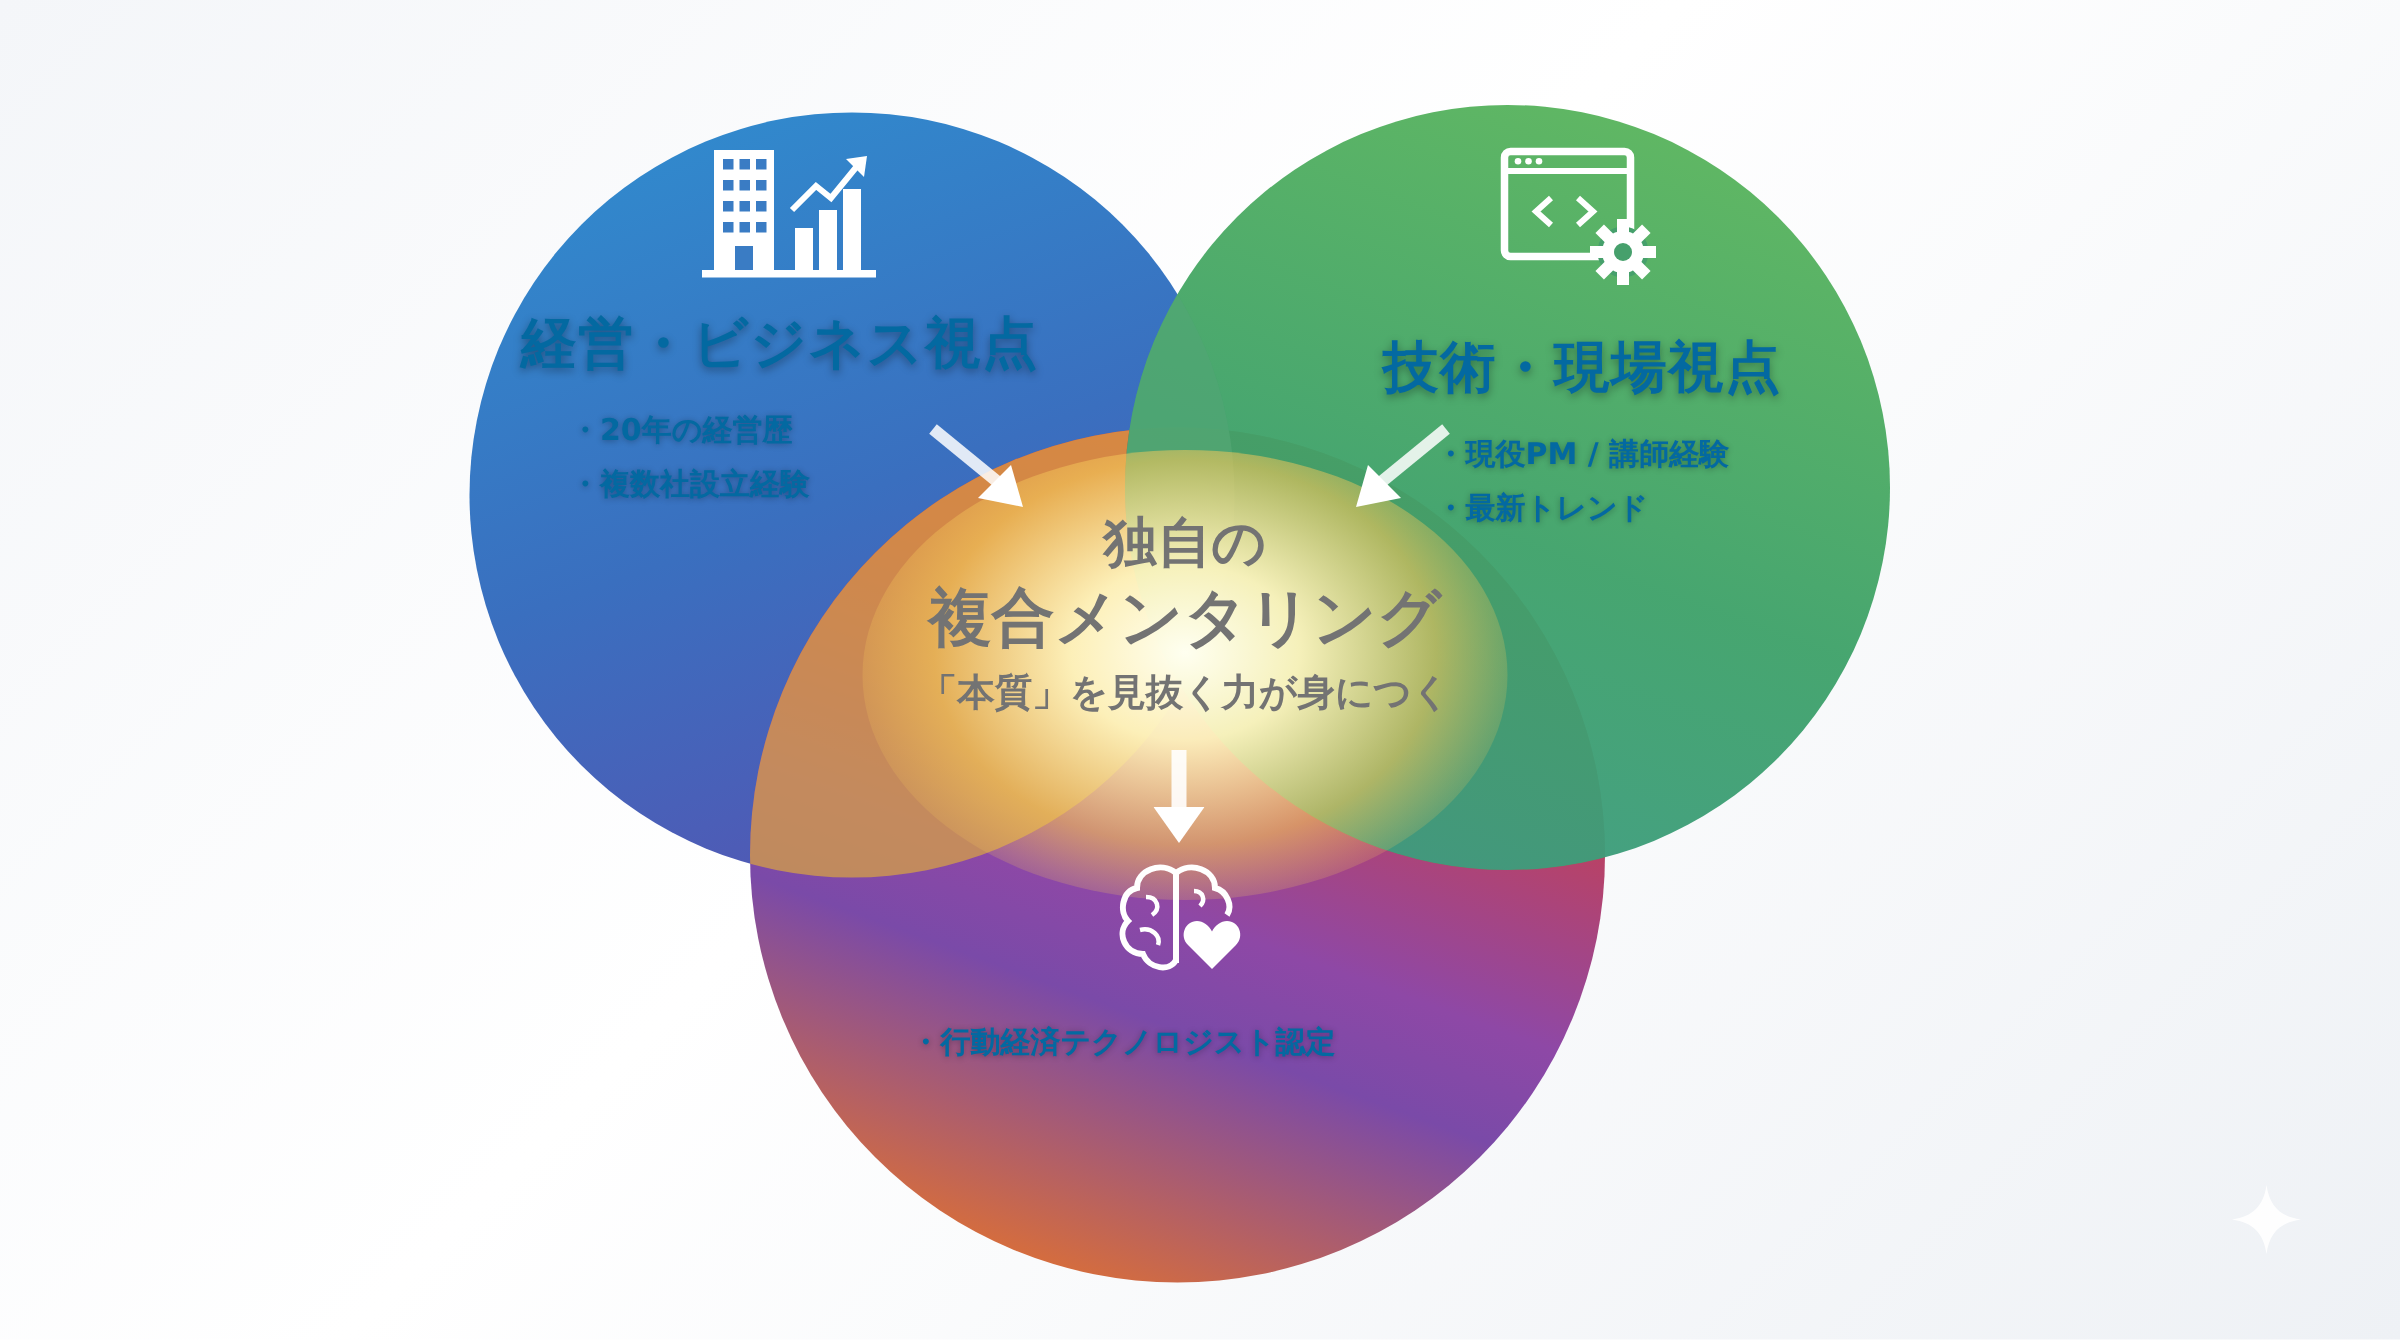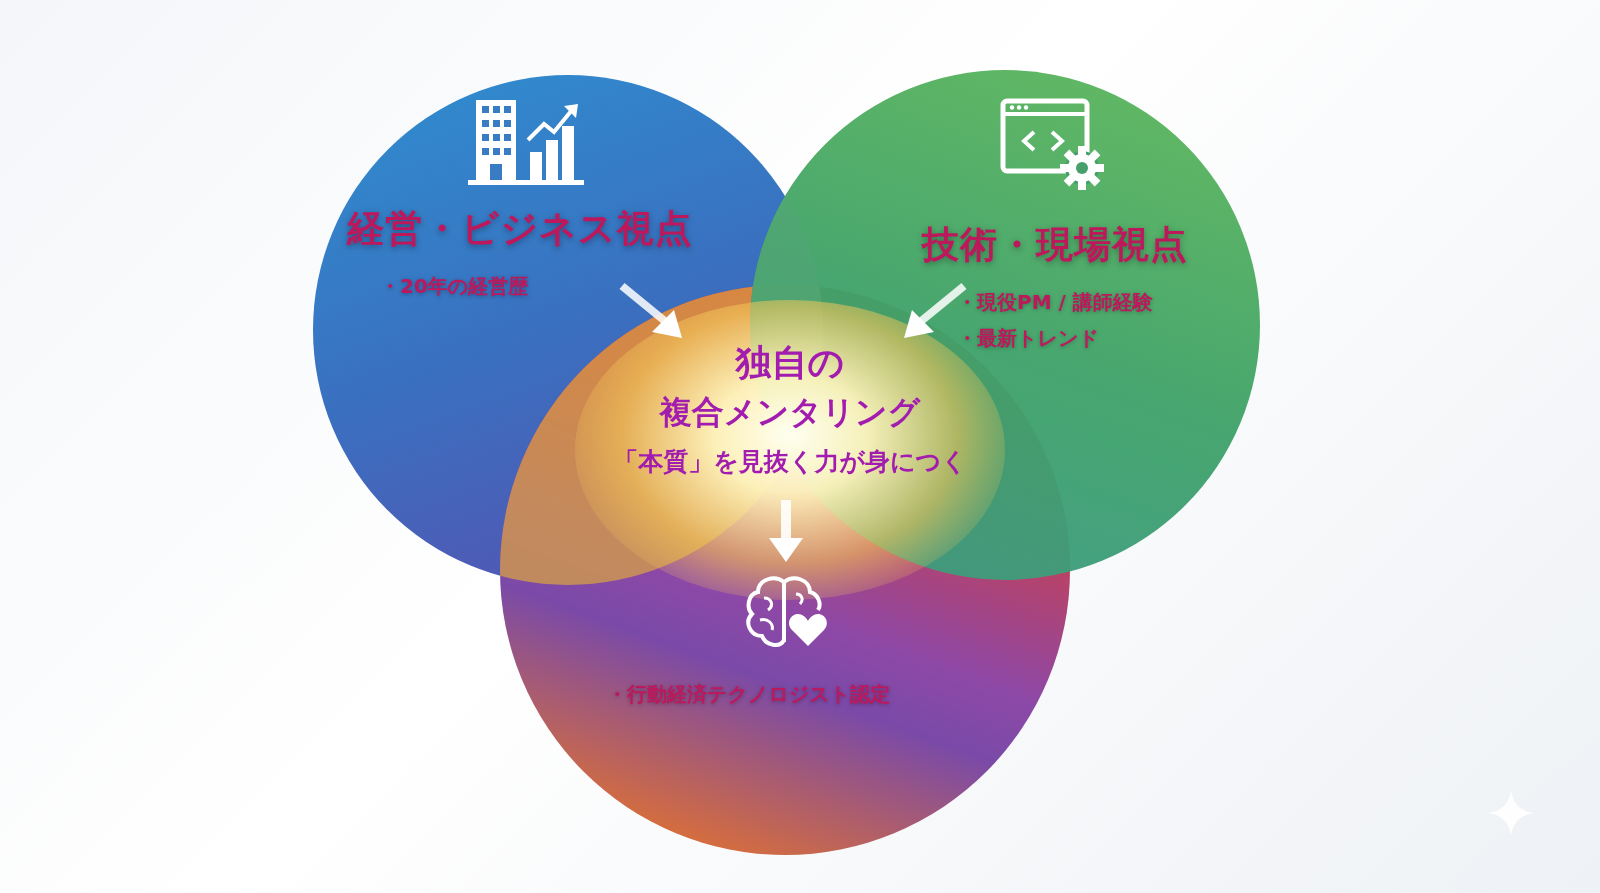--- a/index.html
+++ b/index.html
@@ -8,27 +8,27 @@
   .circle{position:absolute;border-radius:50%;}
   .c-blue{left:313px;top:75px;width:510px;height:510px;background:linear-gradient(160deg,#2f8fd0 0%,#3a6fbf 50%,#5a4fb0 100%);}
   .c-green{left:750px;top:70px;width:510px;height:510px;background:linear-gradient(200deg,#5fb85a 0%,#3fa26a 55%,#3c9a86 100%);opacity:.96;}
   .c-bottom{left:500px;top:285px;width:570px;height:570px;background:linear-gradient(200deg,#e6402c 0%,#c8404e 30%,#8e48a6 55%,#7a4aa8 65%,#d86e3a 90%,#f08a2a 100%);}
   .glow{position:absolute;left:575px;top:300px;width:430px;height:300px;border-radius:50%;background:radial-gradient(ellipse at 50% 45%, rgba(255,255,240,1) 0%, rgba(255,245,190,.95) 25%, rgba(245,200,90,.6) 55%, rgba(240,170,60,0) 80%);}
   .lens-tint{position:absolute;left:500px;top:285px;width:570px;height:570px;border-radius:50%;overflow:hidden;}
   .lens-tint .l1{position:absolute;left:-187px;top:-210px;width:510px;height:510px;border-radius:50%;background:rgba(214,160,70,.75);}
   .lens-tint .l2{position:absolute;left:250px;top:-215px;width:510px;height:510px;border-radius:50%;background:rgba(225,50,45,.7);}
   .lens-green-blue{position:absolute;left:750px;top:70px;width:510px;height:510px;border-radius:50%;overflow:hidden;}
   .lens-green-blue .lb{position:absolute;left:-437px;top:5px;width:510px;height:510px;border-radius:50%;background:rgba(90,170,120,.55);}
-  .block{position:absolute;color:#be185d;text-align:center;}
+  .block{position:absolute;color:#0369a1;text-align:center;}
   .title{font-weight:bold;font-size:37px;letter-spacing:1px;text-shadow:0 2px 6px rgba(0,0,0,.35);white-space:nowrap;}
   .bullets{list-style:none;margin:0;padding:0;text-align:left;font-weight:bold;font-size:20px;line-height:36px;text-shadow:0 1px 4px rgba(0,0,0,.3);white-space:nowrap;}
   .bullets li::before{content:"・";}
-  .center-block{position:absolute;left:585px;top:340px;width:410px;text-align:center;color:#a21caf;}
+  .center-block{position:absolute;left:585px;top:340px;width:410px;text-align:center;color:#737373;}
   .center-block .l1{font-weight:bold;font-size:36px;line-height:46px;}
-  .center-block .l2{font-weight:bold;font-size:32px;line-height:52px;}
+  .center-block .l2{font-weight:bold;font-size:42px;line-height:52px;}
   .center-block .l3{font-weight:bold;font-size:25px;line-height:40px;margin-top:4px;}
   .arrow{position:absolute;}
   .sparkle{position:absolute;left:1488px;top:790px;width:46px;height:46px;}
 </style>
 </head>
 <body>
 
 <div class="stage">
   <div class="circle c-blue"></div>
   <div class="circle c-bottom"></div>
@@ -97,20 +97,21 @@
     <path d="M40 6 C50 -2 66 4 66 16 C74 18 78 28 74 34" fill="none" stroke="#fff" stroke-width="4"></path>
     <line x1="40" y1="6" x2="40" y2="66" stroke="#fff" stroke-width="4"></line>
     <path d="M20 22 C28 22 30 30 24 34 M16 44 C24 42 30 48 28 54 M52 18 C58 18 60 24 56 28" fill="none" stroke="#fff" stroke-width="3"></path>
     <path d="M64 70 L48 54 C42 48 46 38 54 38 C58 38 62 41 64 45 C66 41 70 38 74 38 C82 38 86 48 80 54 Z" fill="#fff"></path>
   </svg>
 
   <div class="block" style="left:340px;top:204px;width:360px;">
     <div class="title">経営・ビジネス視点</div>
     <ul class="bullets" style="margin:14px 0 0 40px;">
       <li>20年の経営歴</li>
+      <li>複数社設立経験</li>
     </ul>
   </div>
 
   <div class="block" style="left:905px;top:220px;width:300px;">
     <div class="title">技術・現場視点</div>
     <ul class="bullets" style="margin:14px 0 0 52px;">
       <li>現役PM / 講師経験</li>
       <li>最新トレンド</li>
     </ul>
   </div>

